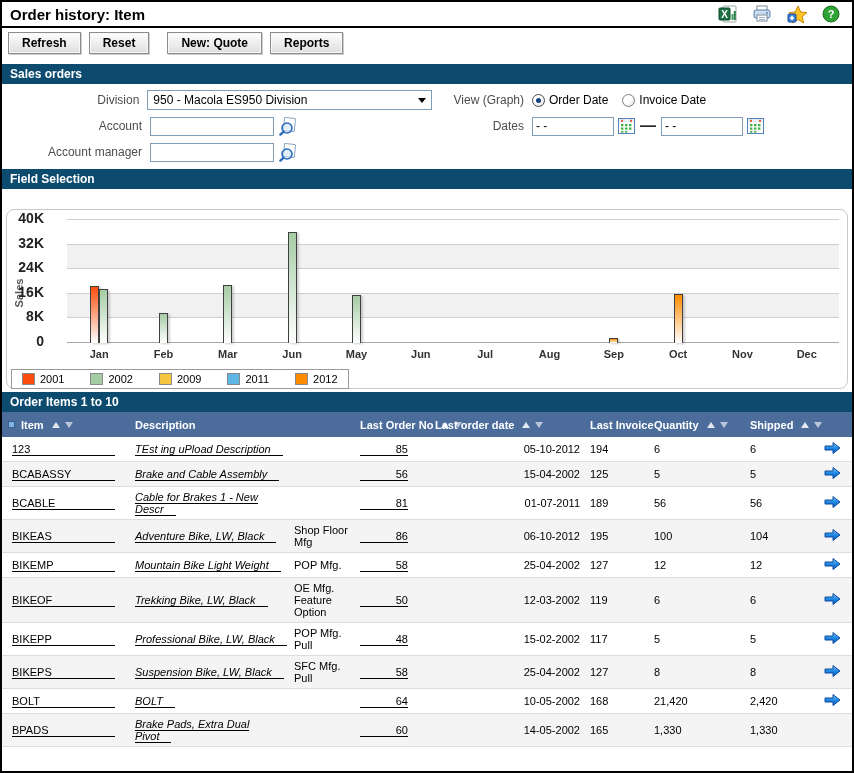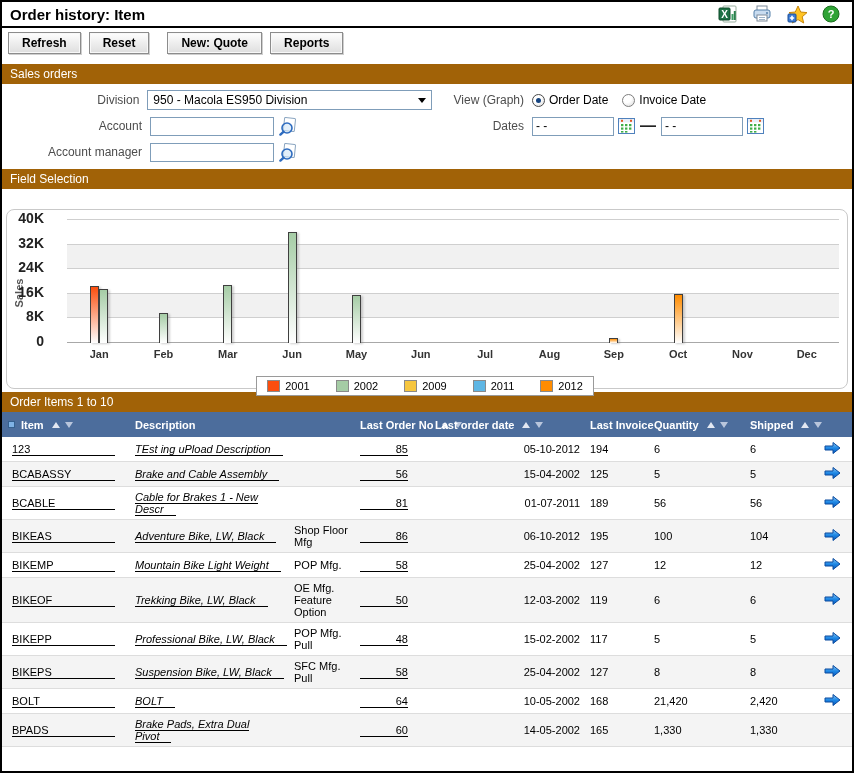--- a/index.html
+++ b/index.html
@@ -14,21 +14,21 @@
   .title-icons svg { display:block; }
 
   
   .toolbar { height:29px; display:flex; align-items:center; padding:0 6px; gap:8px; }
   .tbtn { font-family:"Liberation Sans",sans-serif; font-size:12px; font-weight:bold; color:#000;
           background:linear-gradient(#FEFEFE,#DEDEDE); border:1px solid #8C8C8C;
           box-shadow: inset 0 0 0 1px #F8F8F8, 1px 1px 0 #CFCFCF; padding:3px 13px; cursor:pointer; }
   .tbtn.grp { margin-left:10px; }
 
   
-  .sec-header { background:#a16207; color:#fff; font-size:12px; font-weight:normal; padding:3px 8px; height:20px; }
+  .sec-header { background:#0c4a6e; color:#fff; font-size:12px; font-weight:bold; padding:3px 8px; height:20px; }
   .gap7 { height:7px; }
 
   
   .form-area { padding:5px 0 6px 0; }
   .form-grid { display:flex; }
   .fcol { display:flex; flex-direction:column; gap:4px; }
   .fcol.left { width:430px;padding-left:38px; }
   .fcol.right { flex:1; }
   .frow { display:flex; align-items:center; height:22px; }
   .flabel { color:#4D4D4D; font-size:12px; text-align:right; padding-right:8px; }
@@ -58,21 +58,21 @@
   .plot-col { flex:1; }
   .plot { position:relative; height:123px; }
   .band { position:absolute; left:0; right:0; background:#F1F1F1; z-index:0; }
   .gline { position:absolute; left:0; right:0; height:1px; background:#CFCFCF; z-index:1; }
   .gline.base { background:#A8A8A8; }
   .slots { position:absolute; left:0; right:0; top:0; bottom:0; display:flex; z-index:2; }
   .slot { flex:1; display:flex; align-items:flex-end; justify-content:center; }
   .bar { width:9px; border:1px solid #3F3F3F; border-bottom:none; box-shadow:2px 1px 2px rgba(120,120,120,0.35); }
   .months { display:flex; height:22px; align-items:center; }
   .mlabel { flex:1; text-align:center; font-size:11px; font-weight:bold; color:#333; }
-  .legend-row { display:flex; justify-content:center; margin-top:11px; }
+  .legend-row { display:flex; justify-content:flex-start; margin-top:4px; }
   .legend-box { display:inline-flex; border:1px solid #9A9A9A; background:#fff; padding:3px 10px; gap:26px; }
   .leg-item { display:flex; align-items:center; gap:5px; font-size:11px; color:#000; }
   .leg-swatch { width:13px; height:12px; border:1px solid #8A8A8A; }
 
   
   table.orders { width:850px; border-collapse:collapse; table-layout:fixed; }
   tr.colhead th { background:#4C6D9C; color:#fff; font-size:11px; font-weight:bold; text-align:left; padding:5px 0 5px 6px; white-space:nowrap; overflow:visible; height:25px; }
   .th-wrap { display:inline-flex; align-items:center; gap:3px; }
   .col-marker { width:7px; height:7px; background:#7FB2E5; border:1px solid #35608F; display:inline-block; margin-right:3px; }
   .tri-up { width:0; height:0; border-left:4px solid transparent; border-right:4px solid transparent; border-bottom:6px solid #E3E8F2; display:inline-block; margin-left:5px; }

